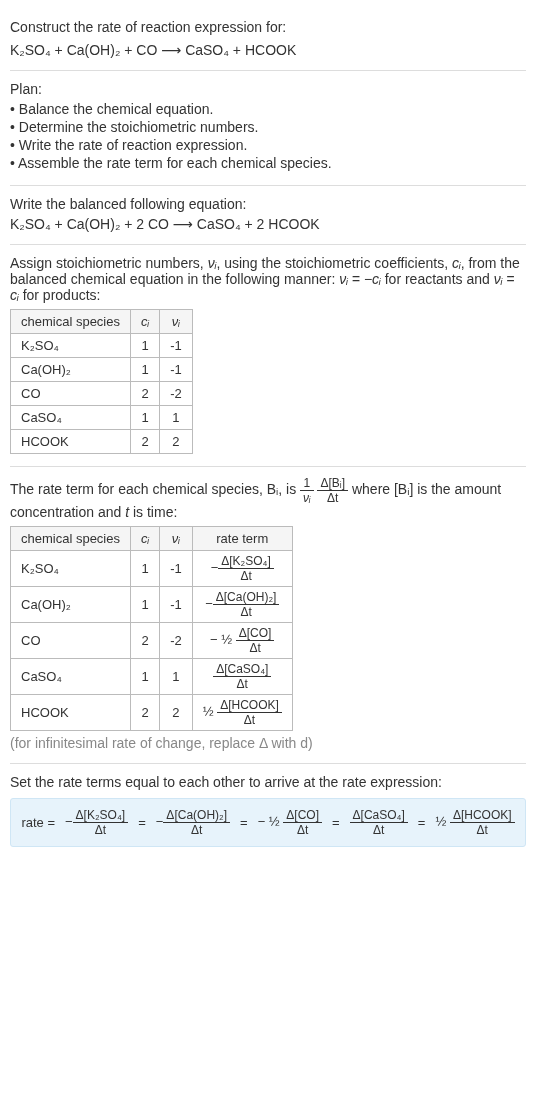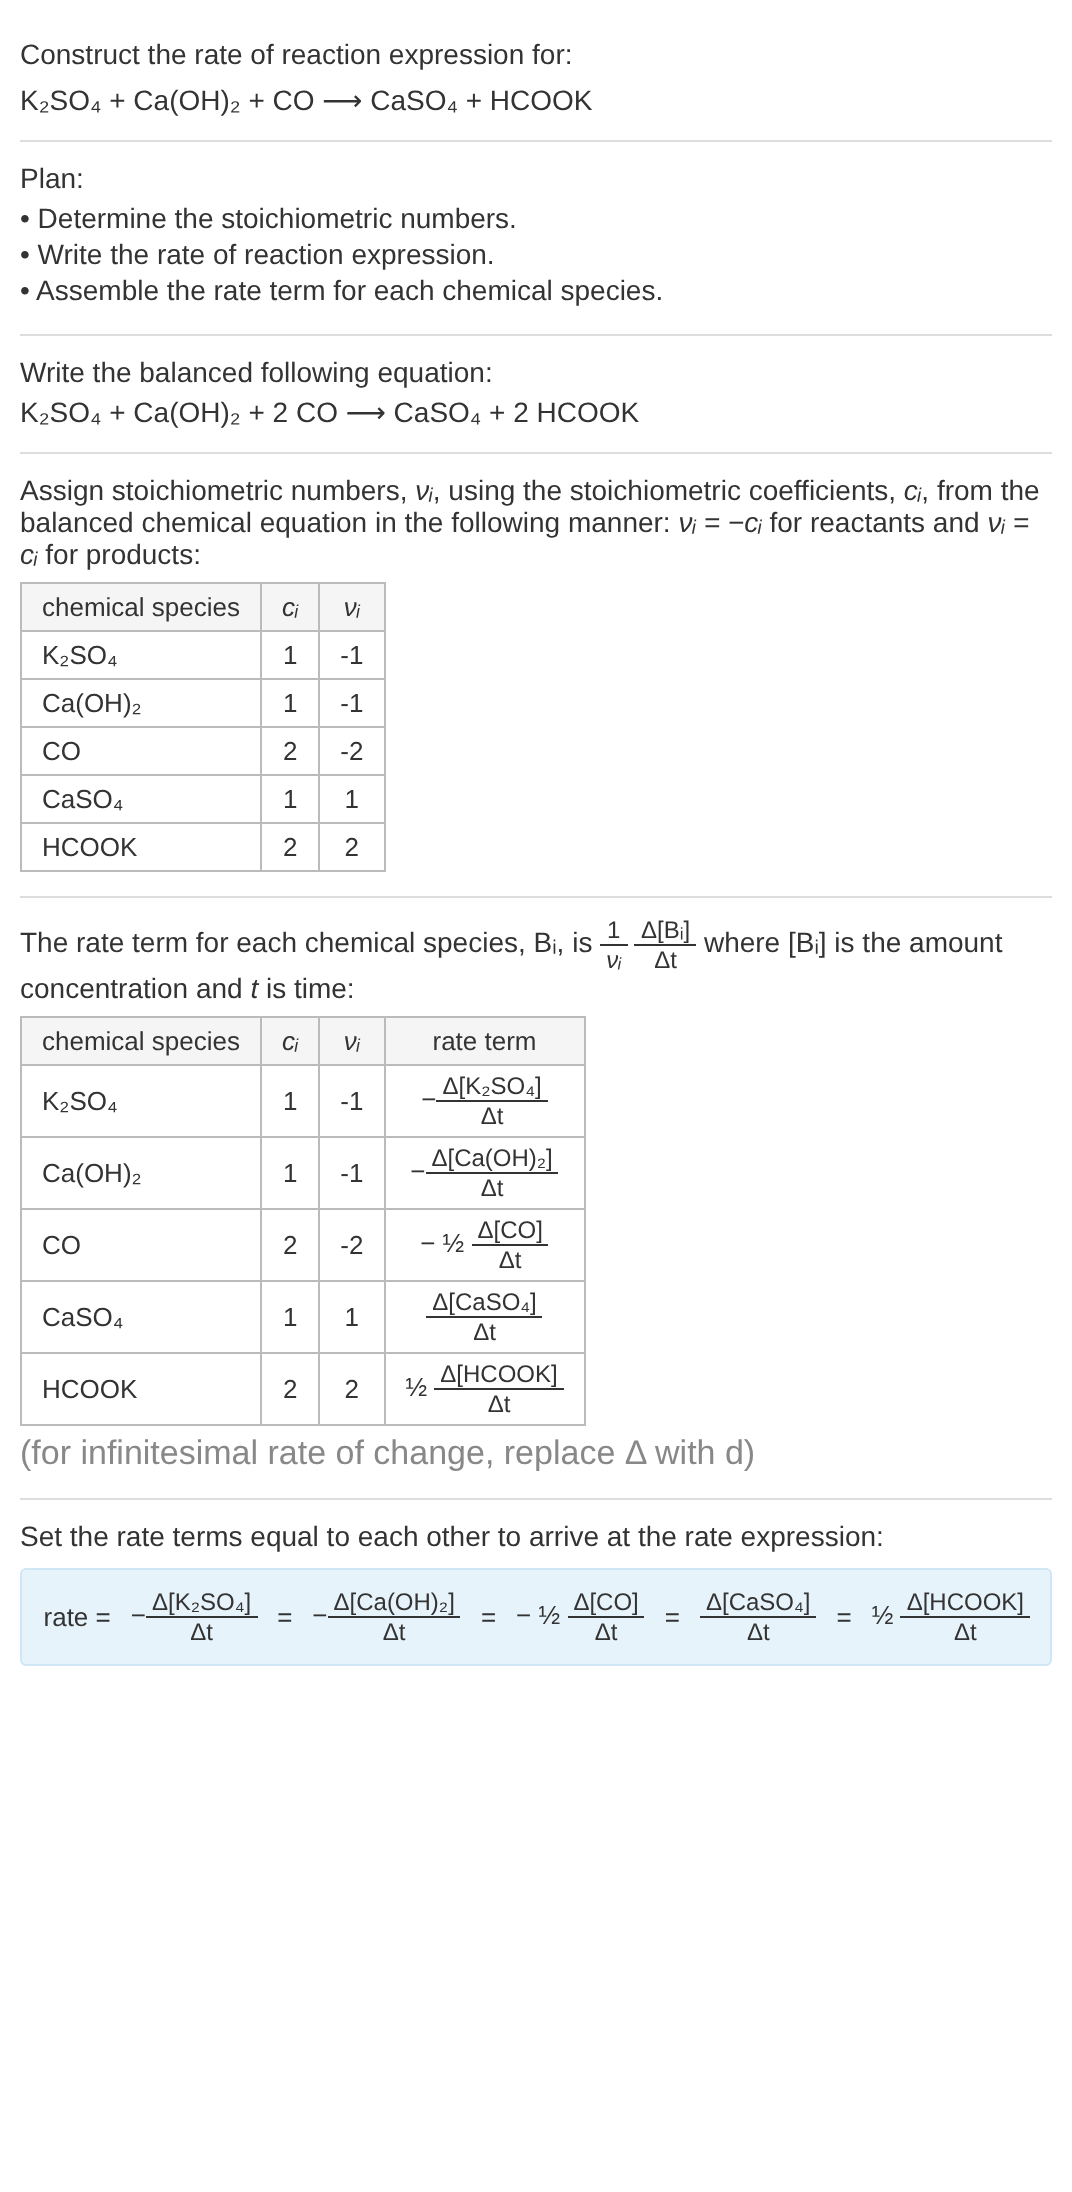--- a/index.html
+++ b/index.html
@@ -43,46 +43,47 @@
     display: inline-block;
     text-align: center;
     vertical-align: middle;
     font-size: 12px;
     line-height: 1;
   }
   .frac .num { display: block; border-bottom: 1px solid #333; padding: 0 3px 1px 3px; }
   .frac .den { display: block; padding: 1px 3px 0 3px; }
   .rate-term { white-space: nowrap; }
   .hint {
-    font-size: 17px;
+    font-size: 14px;
     color: #888;
     margin-top: 4px;
   }
   .answer {
     background: #e7f3fb;
     border: 1px solid #cfe6f5;
     border-radius: 3px;
     padding: 10px;
     margin-top: 8px;
   }
   .answer-label { color: #555; margin-bottom: 6px; }
   .answer .hint { color: #7a98aa; }
-  .rate-line { font-size: 13px; display: flex; flex-wrap: wrap; align-items: center; gap: 10px; justify-content: flex-end;}
+  .rate-line { font-size: 13px; display: flex; flex-wrap: wrap; align-items: center; gap: 10px; justify-content: center;}
 </style>
 </head>
 <body>
 
 <div class="section">
   <div class="prompt">Construct the rate of reaction expression for:</div>
   <div class="eqn">K₂SO₄ + Ca(OH)₂ + CO ⟶ CaSO₄ + HCOOK</div>
 </div>
 
 <div class="section plan">
   <div>Plan:</div>
   <ul>
+    <li>Balance the chemical equation.</li>
     <li>Determine the stoichiometric numbers.</li>
     <li>Write the rate of reaction expression.</li>
     <li>Assemble the rate term for each chemical species.</li>
   </ul>
 </div>
 
 <div class="section">
   <div>Write the balanced following equation:</div>
   <div class="eqn">K₂SO₄ + Ca(OH)₂ + 2 CO ⟶ CaSO₄ + 2 HCOOK</div>
 </div>

